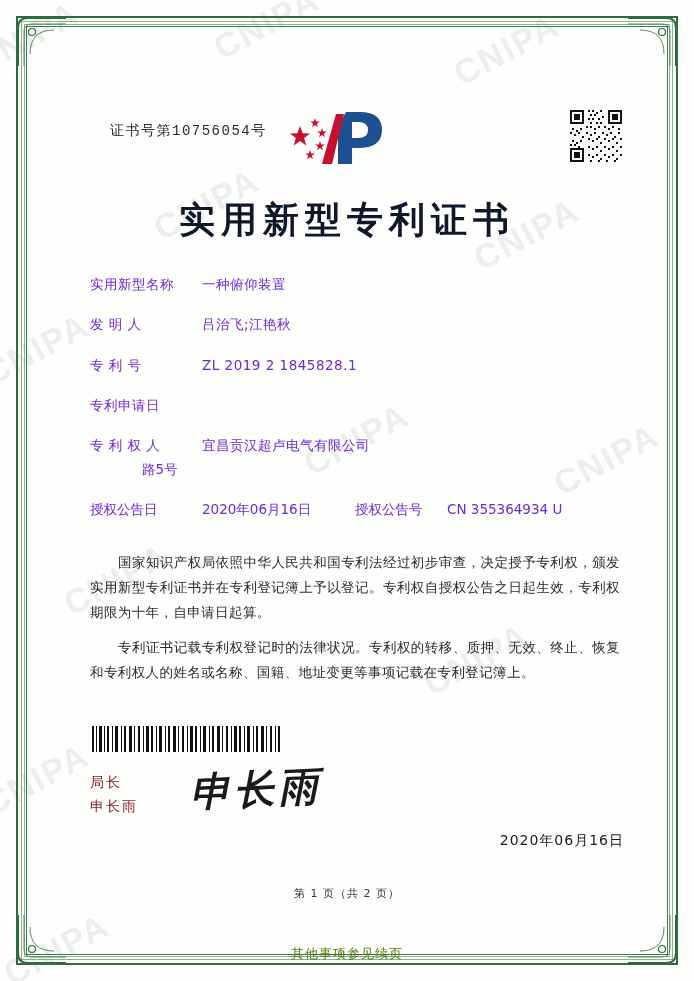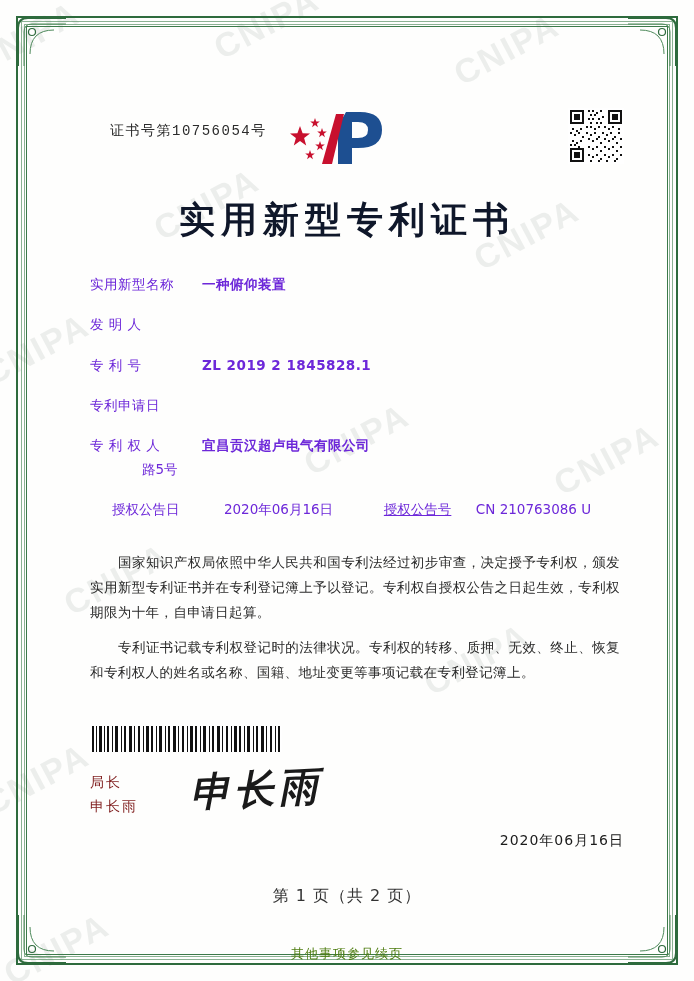--- a/index.html
+++ b/index.html
@@ -153,31 +153,30 @@
     line-height: 1.5;
   }
   .row .lbl {
     flex: 0 0 112px;
     letter-spacing: 0.5px;
     white-space: nowrap;
   }
   .row .val {
     flex: 1 1 auto;
     letter-spacing: 0.5px;
-    font-weight: bold;
   }
   .row-inline {
     display: flex;
     align-items: flex-start;
     margin-bottom: 20px;
     line-height: 1.5;
   }
-  .half { display: flex; flex: 1 1 50%; justify-content: center; }
+  .half { display: flex; flex: 1 1 50%; }
   .half .lbl { flex: 0 0 112px; }
-  .half.right .lbl { flex: 0 0 92px; text-decoration: underline; }
+  .half.right .lbl { flex: 0 0 92px; }
 
   .addr-second {
     margin-left: 52px;
     margin-top: 2px;
   }
 
   
   .paras {
     position: absolute;
     left: 30px;
@@ -235,21 +234,21 @@
     color: #1b1b1b;
     letter-spacing: 1px;
     font-family: "DejaVu Sans", "Liberation Sans", sans-serif;
   }
   .page-no {
     position: absolute;
     left: 0;
     right: 0;
     top: 840px;
     text-align: center;
-    font-size: 16px;
+    font-size: 11px;
     color: #333;
     letter-spacing: 1px;
     font-family: "DejaVu Sans", "Liberation Sans", sans-serif;
   }
   .footnote {
     position: absolute;
     left: 0;
     right: 0;
     bottom: 18px;
     text-align: center;
@@ -431,20 +430,21 @@
 
     <div class="fields">
 
       <div class="row">
         <span class="lbl">实用新型名称</span>
         <span class="val">一种俯仰装置</span>
       </div>
 
       <div class="row">
         <span class="lbl">发 明 人</span>
+        <span class="val">吕治飞;江艳秋</span>
       </div>
 
       <div class="row">
         <span class="lbl">专 利 号</span>
         <span class="val">ZL 2019 2 1845828.1</span>
       </div>
 
       <div class="row">
         <span class="lbl">专利申请日</span>
       </div>
@@ -456,21 +456,21 @@
 
       <div class="addr-second" style="margin-top:-14px; margin-bottom:20px;">路5号</div>
 
       <div class="row-inline">
         <span class="half">
           <span class="lbl">授权公告日</span>
           <span class="val">2020年06月16日</span>
         </span>
         <span class="half right">
           <span class="lbl">授权公告号</span>
-          <span class="val">CN 210763086 U</span>
+          <span class="val">CN 355364934 U</span>
         </span>
       </div>
 
     </div>
 
     <div class="paras">
       <p>国家知识产权局依照中华人民共和国专利法经过初步审查，决定授予专利权，颁发实用新型专利证书并在专利登记簿上予以登记。专利权自授权公告之日起生效，专利权期限为十年，自申请日起算。</p>
       <p>专利证书记载专利权登记时的法律状况。专利权的转移、质押、无效、终止、恢复和专利权人的姓名或名称、国籍、地址变更等事项记载在专利登记簿上。</p>
     </div>
 

